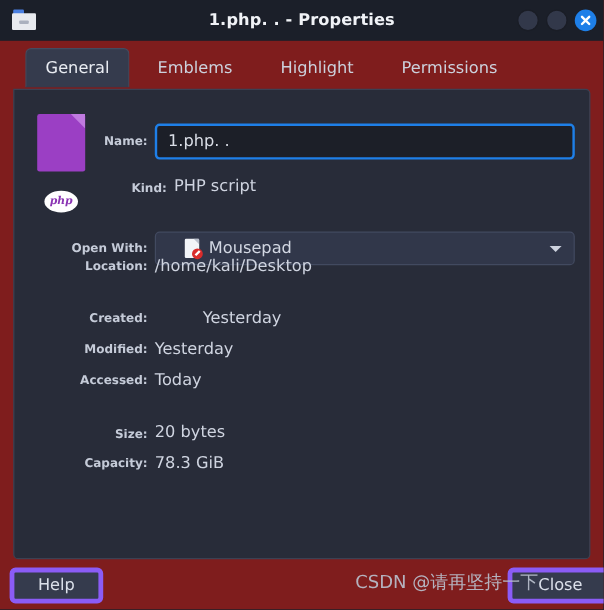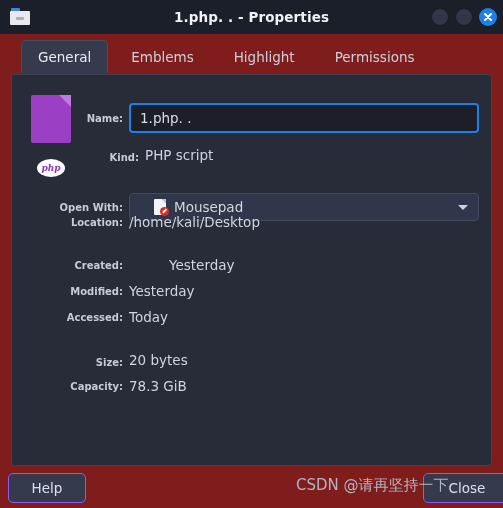--- a/index.html
+++ b/index.html
@@ -258,21 +258,21 @@
     border-left: 5px solid transparent;
     border-right: 5px solid transparent;
     border-top: 5px solid #cdd2de;
   }
 
   
   .btn {
     position: absolute;
     height: 30px;
     background: #353b4d;
-    border: 1px solid #8b5cf6;
+    border: 4px solid #8b5cf6;
     border-radius: 5px;
     color: #dbe0ea;
     font-size: 13.5px;
     font-family: "DejaVu Sans", sans-serif;
     display: flex;
     align-items: center;
     justify-content: center;
   }
   #help-btn { left: 8px; top: 473px; width: 78px; }
   #close-btn { left: 423px; top: 473px; width: 88px; }

